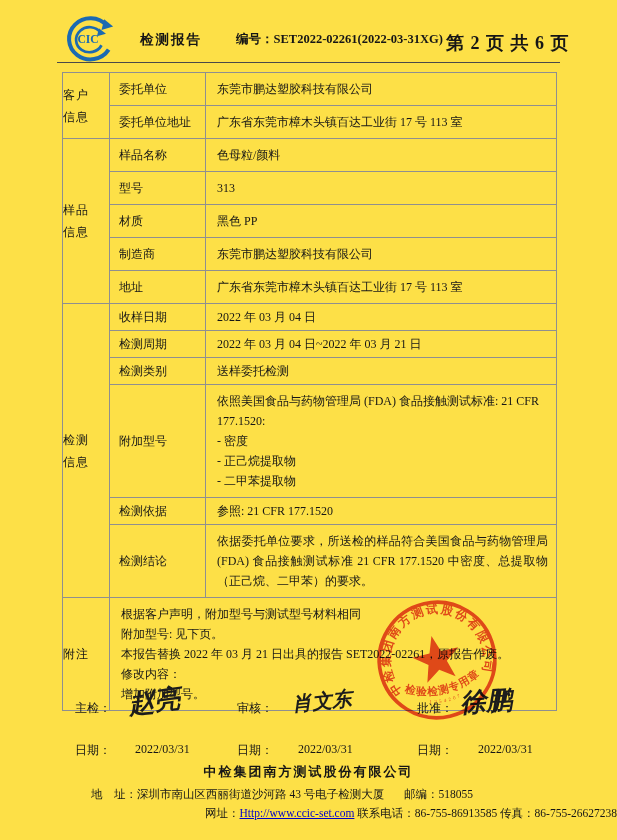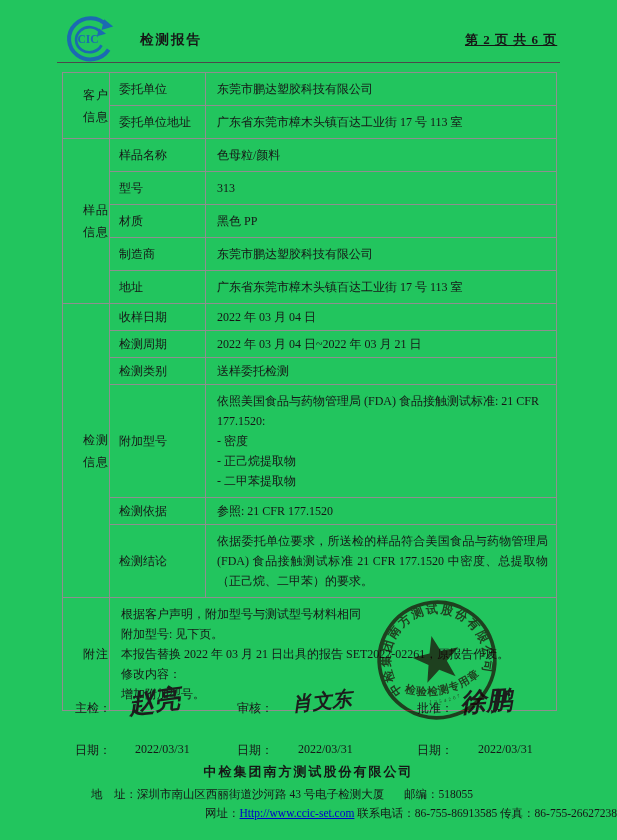--- a/index.html
+++ b/index.html
@@ -1,30 +1,30 @@
 <!DOCTYPE html>
 <html><head>
 <meta charset="utf-8">
 <style>
   * { margin:0; padding:0; box-sizing:border-box; }
   body { background:#ffffff; font-family:"Liberation Serif","DejaVu Serif",serif; }
-  .page { position:relative; width:617px; height:840px; background:#22c55e; color:#161616; overflow:hidden; }
+  .page { position:relative; width:617px; height:840px; background:#fde047; color:#161616; overflow:hidden; }
 
   
   .logo { position:absolute; left:60px; top:14px; width:58px; height:50px; }
   .hdr-title { position:absolute; left:140px; top:31px; font-size:13.5px; font-weight:bold; letter-spacing:2px; }
   .hdr-no { position:absolute; left:236px; top:31px; font-size:12.5px; font-weight:bold; }
-  .hdr-page { position:absolute; left:465px; top:31px; font-size:13px; font-weight:bold; letter-spacing:1px;text-decoration:underline; }
+  .hdr-page { position:absolute; left:446px; top:31px; font-size:18px; font-weight:bold; letter-spacing:1px; }
   .hdr-rule { position:absolute; left:57px; top:62px; width:503px; height:1px; background:#4a4a4a; }
 
   
   table.report { position:absolute; left:62px; top:72px; width:494px; border-collapse:collapse; table-layout:fixed; }
   table.report td { border:1px solid #8f8f8f; font-size:12px; vertical-align:middle; color:#161616; }
   .c-sec { width:47px; } .c-lab { width:96px; } .c-val { width:351px; }
-  td.sec { text-align:right; font-size:12.5px; line-height:22px; letter-spacing:1px; }
+  td.sec { text-align:left; font-size:12.5px; line-height:22px; letter-spacing:1px; }
   td.lab { padding:4px 4px 4px 9px; }
   td.val { padding:4px 6px 4px 11px; }
   tr.r33 { height:33px; } tr.r27 { height:27px; }
   td.multi { padding:6px 8px 6px 11px; line-height:20px; }
   td.just { text-align:justify; }
   .mline { line-height:20px; }
 
   
   .sig-label { position:absolute; font-size:12px; }
   .sig-name { position:absolute; font-family:"DejaVu Serif",serif; font-style:italic; font-weight:bold; color:#1c1c1c; }
@@ -46,20 +46,21 @@
 <div class="page">
 
   <svg class="logo" viewBox="0 0 64 56">
     <path d="M 52 13 A 24 23 0 1 0 54 40" fill="none" stroke="#1b6ab2" stroke-width="4.5"></path>
     <polygon points="49,6 59,14 46,18" fill="#1b6ab2"></polygon>
     <path d="M 45 21 A 15 14 0 1 0 46 35" fill="none" stroke="#1b6ab2" stroke-width="3"></path>
     <polygon points="43,16 51,22 41,25" fill="#1b6ab2"></polygon>
     <text x="31" y="33" text-anchor="middle" font-size="13" font-weight="bold" font-family="Liberation Serif, serif" fill="#1b6ab2">CIC</text>
   </svg>
   <div class="hdr-title">检测报告</div>
+  <div class="hdr-no"><span>编号：</span><span>SET2022-02261(2022-03-31XG)</span></div>
   <div class="hdr-page">第 2 页 共 6 页</div>
   <div class="hdr-rule"></div>
 
   <table class="report">
     <colgroup>
         <col class="c-sec">
         <col class="c-lab">
         <col class="c-val">
       </colgroup>
     <tbody>

